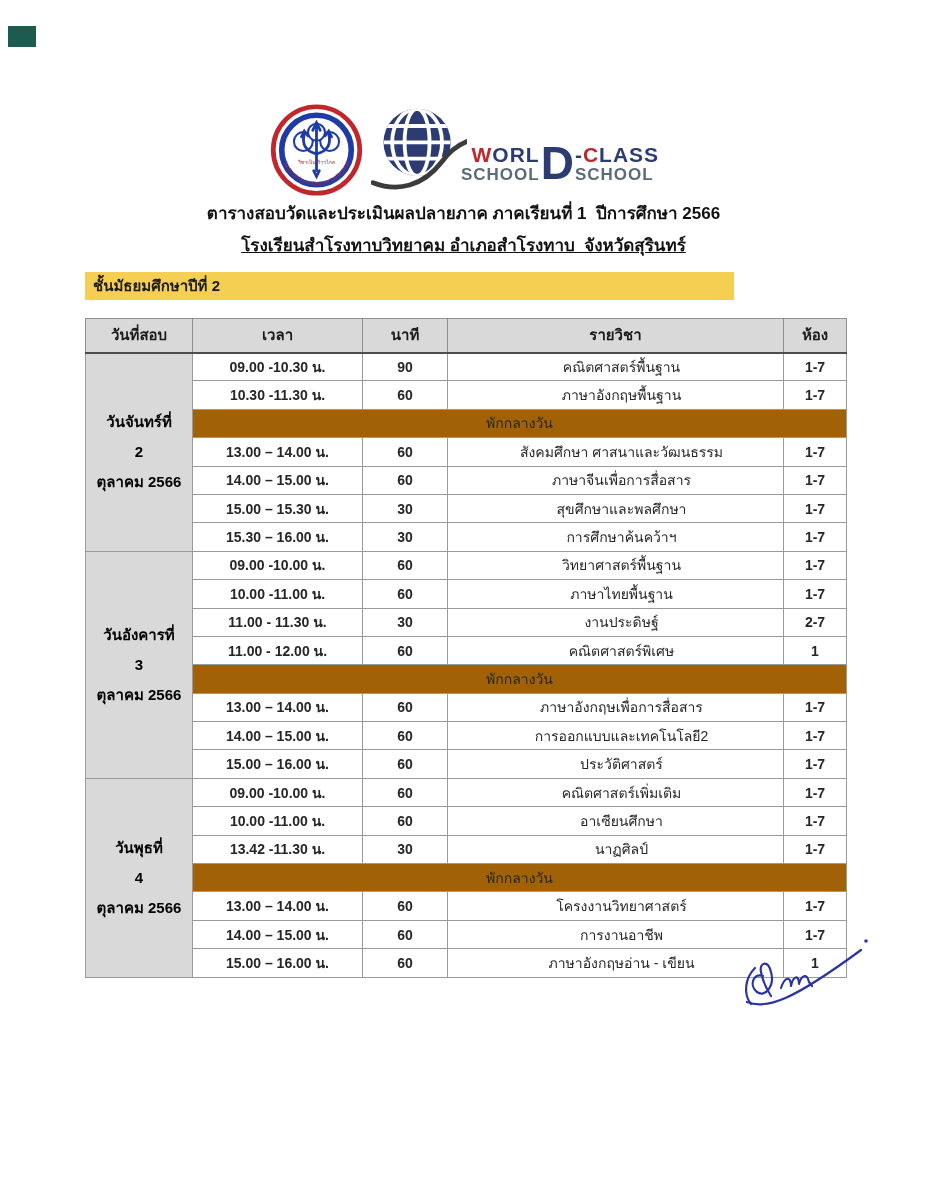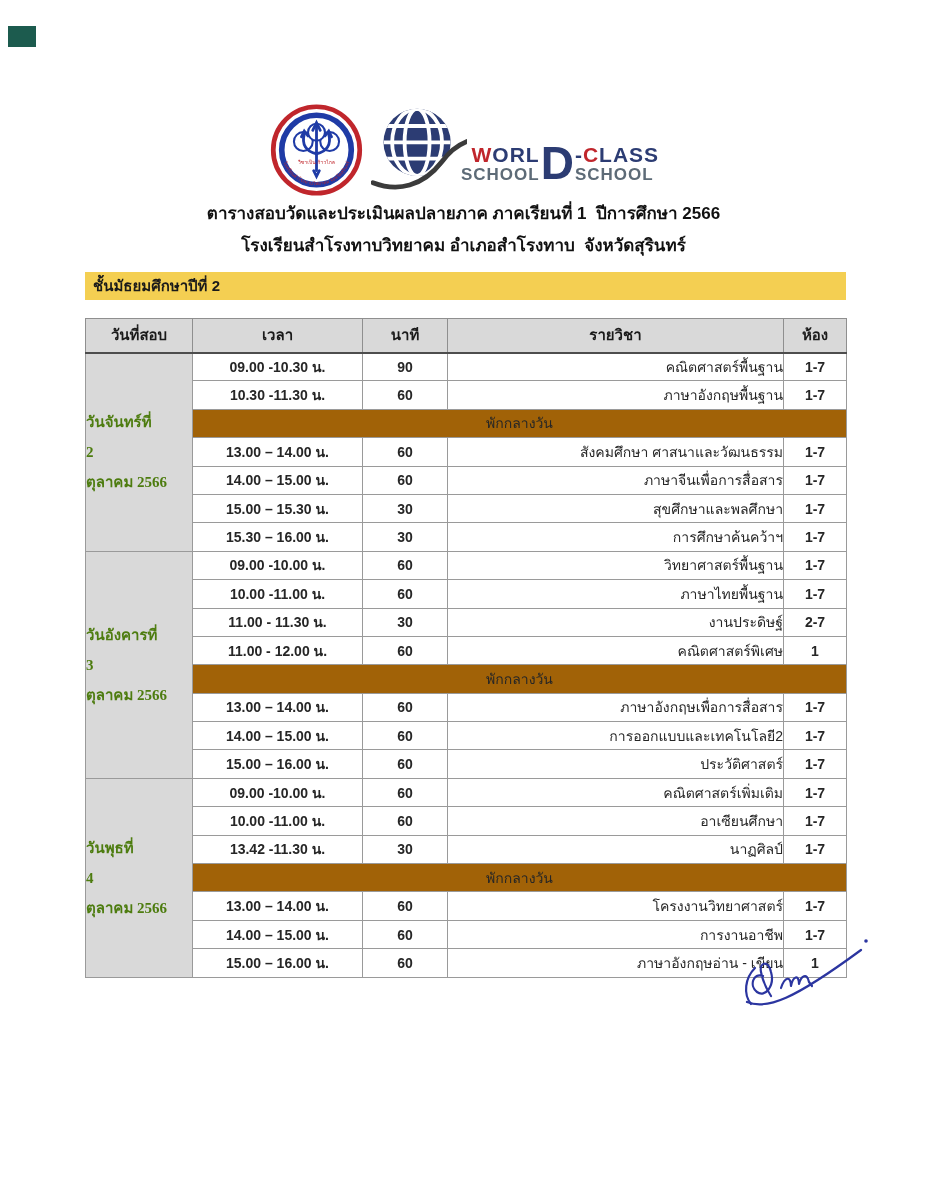--- a/index.html
+++ b/index.html
@@ -21,37 +21,37 @@
   .wcss-col.right { align-items:flex-start; }
   .wcss-l1 { font-size:21px; font-weight:bold; color:#2C3C73; letter-spacing:1px; }
   .wcss-l2 { font-size:17px; font-weight:bold; color:#5D6B77; letter-spacing:1px; }
   .wcss-red { color:#C0262C; }
   .wcss-bigd { font-size:46px; font-weight:bold; color:#2C3C73; line-height:0.85;
     margin:0 1px; }
 
   .title-line1, .title-line2 { position:absolute; left:0; width:927px;
     text-align:center; font-weight:bold; font-size:17px; color:#111; white-space:pre; }
   .title-line1 { top:199px; }
-  .title-line2 { top:231px; }
-
-  .grade-banner { position:absolute; left:85px; top:272px; width:761px; height:28px;
+  .title-line2 { top:231px;text-decoration:underline; }
+
+  .grade-banner { position:absolute; left:85px; top:272px; width:649px; height:28px;
     background:#F4CF52; font-weight:bold; font-size:15px; color:#1a1a1a;
     line-height:28px; padding-left:8px; }
 
   table.exam-table { position:absolute; left:85px; top:318px; width:761px;
     border-collapse:collapse; table-layout:fixed; }
   .exam-table th { background:#D9D9D9; border:1px solid #8f8f8f;
     border-bottom:2px solid #4d4d4d; height:34px; font-size:15px; font-weight:bold;
     color:#1a1a1a; text-align:center; }
   .exam-table td { border:1px solid #9a9a9a; height:28.4px; font-size:14px;
     vertical-align:middle; }
   td.time, td.minutes, td.room { text-align:center;font-weight:bold; }
-  td.subject { text-align:right; padding-left:12px; }
-  td.day { background:#D9D9D9; text-align:left; font-weight:bold; font-size:15px;
-    color:#4d7c0f;font-family:Liberation Serif, serif; }
+  td.subject { text-align:center; padding-left:12px; }
+  td.day { background:#D9D9D9; text-align:center; font-weight:bold; font-size:15px;
+    color:#000000; }
   td.day div { line-height:30px; }
   td.lunch { background:#a16207; text-align:center; }
 
   .signature { position:absolute; left:733px; top:928px; width:150px; height:92px; }
 </style>
 </head>
 <body>
 
 <div class="corner-marker"></div>
 

